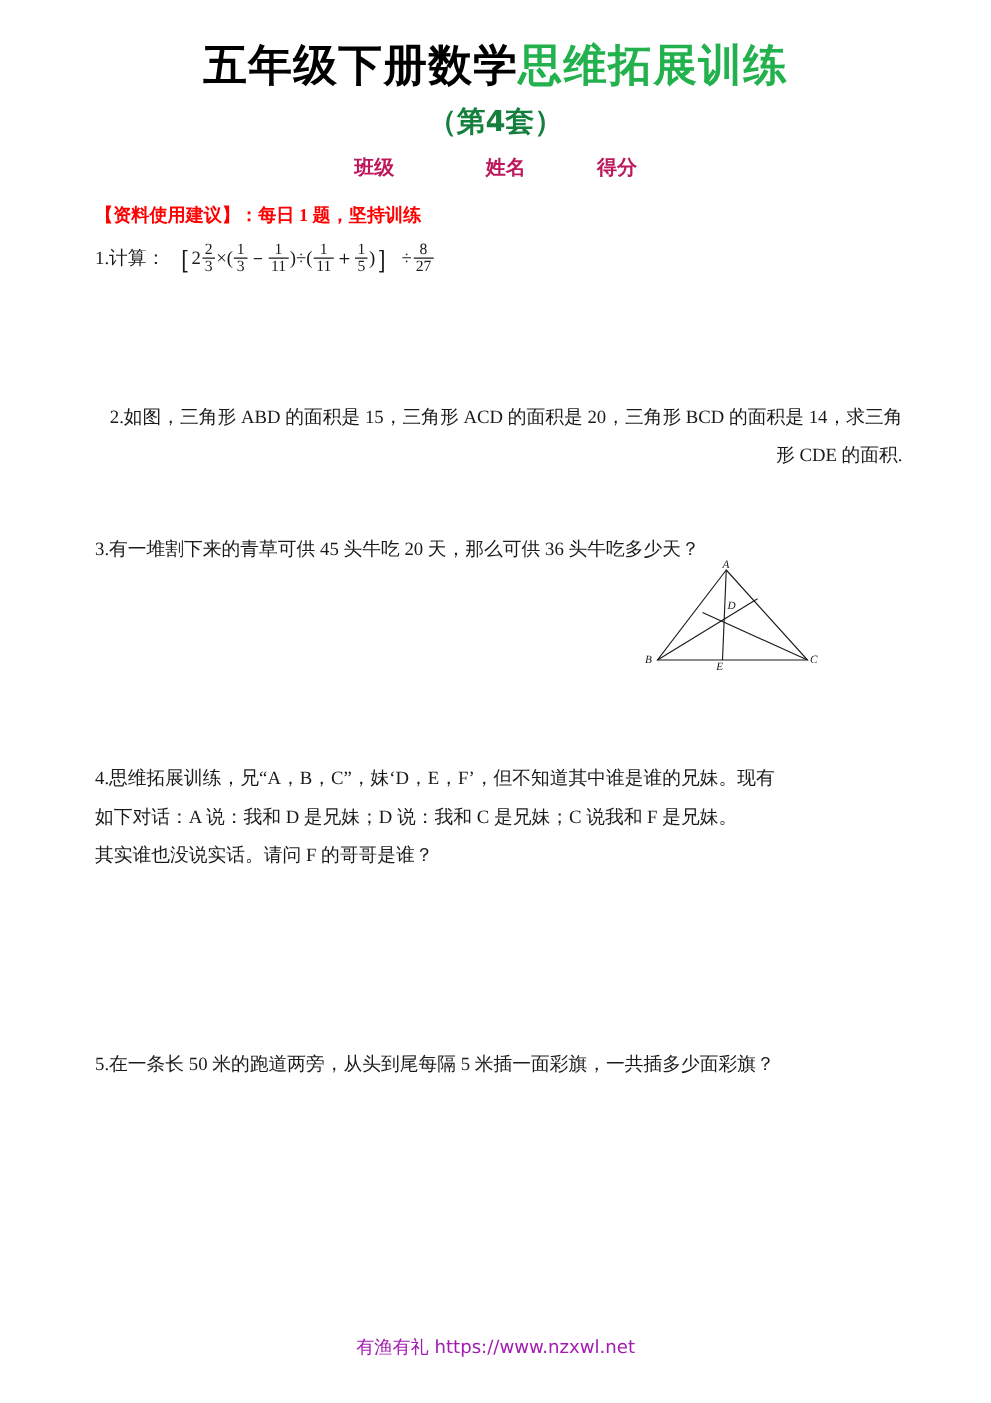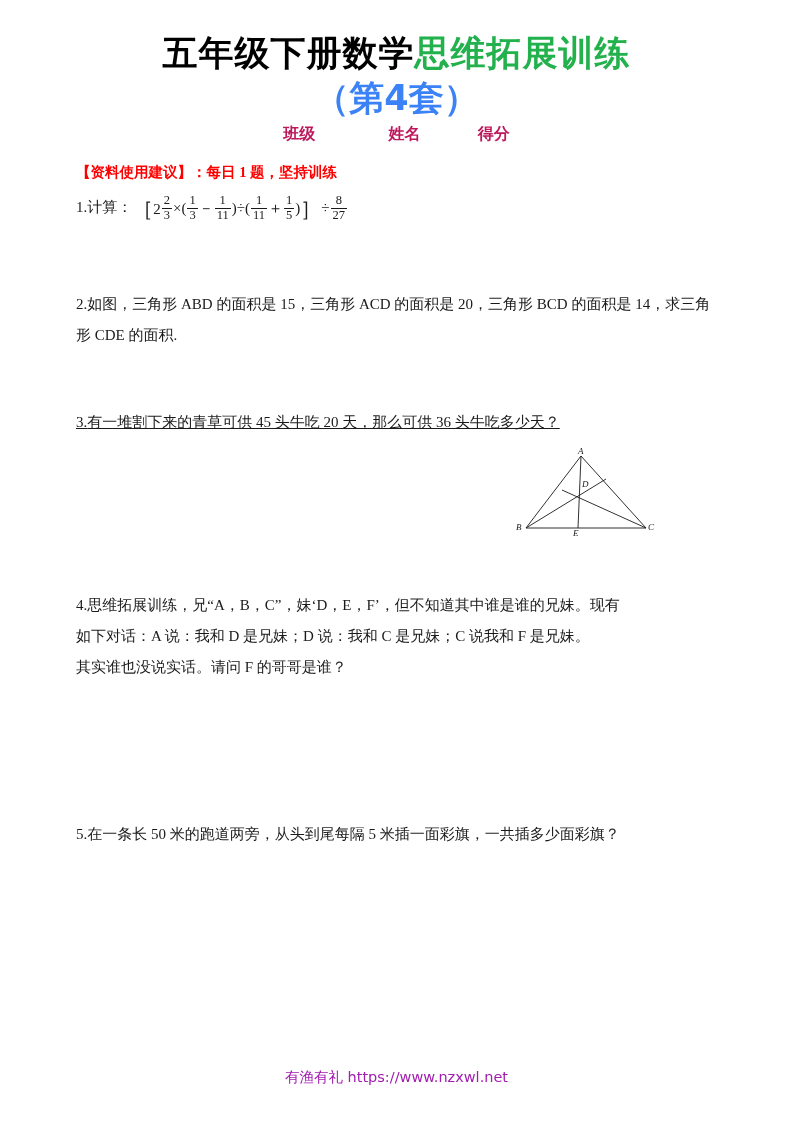--- a/index.html
+++ b/index.html
@@ -33,23 +33,23 @@
     font-size: 35px;
     line-height: 46px;
     letter-spacing: 1px;
     white-space: nowrap;
   }
   .title-black { color: #000000; }
   .title-green { color: #22b14c; }
   .title-line2 {
     font-family: "DejaVu Sans", sans-serif;
     font-weight: bold;
-    font-size: 35px;
+    font-size: 23px;
     line-height: 44px;
-    color: #3b82f6;
+    color: #15803d;
   }
 
   
   .info-row {
     margin-top: 4px;
     text-align: center;
     font-family: "DejaVu Sans", sans-serif;
     font-weight: bold;
     font-size: 16px;
     color: #be185d;
@@ -70,22 +70,22 @@
   
   .q {
     margin: 0 0 0 76px;
     width: 646px;
     font-family: "Liberation Serif", serif;
     font-size: 15px;
     line-height: 31px;
     color: #1a1a1a;
   }
   .q1 { margin-top: 10px; }
-  .q2 { margin-top: 64px; }
-  .q3 { margin-top: 56px; text-decoration: underline; }
+  .q2 { margin-top: 96px; text-align: right; }
+  .q3 { margin-top: 44px; }
   .q4 { margin-top: 152px; }
   .q5 { margin-top: 136px; }
 
   
   .math {
     font-family: "Liberation Serif", serif;
     font-size: 15px;
     display: inline-block;
     vertical-align: middle;
     white-space: nowrap;

